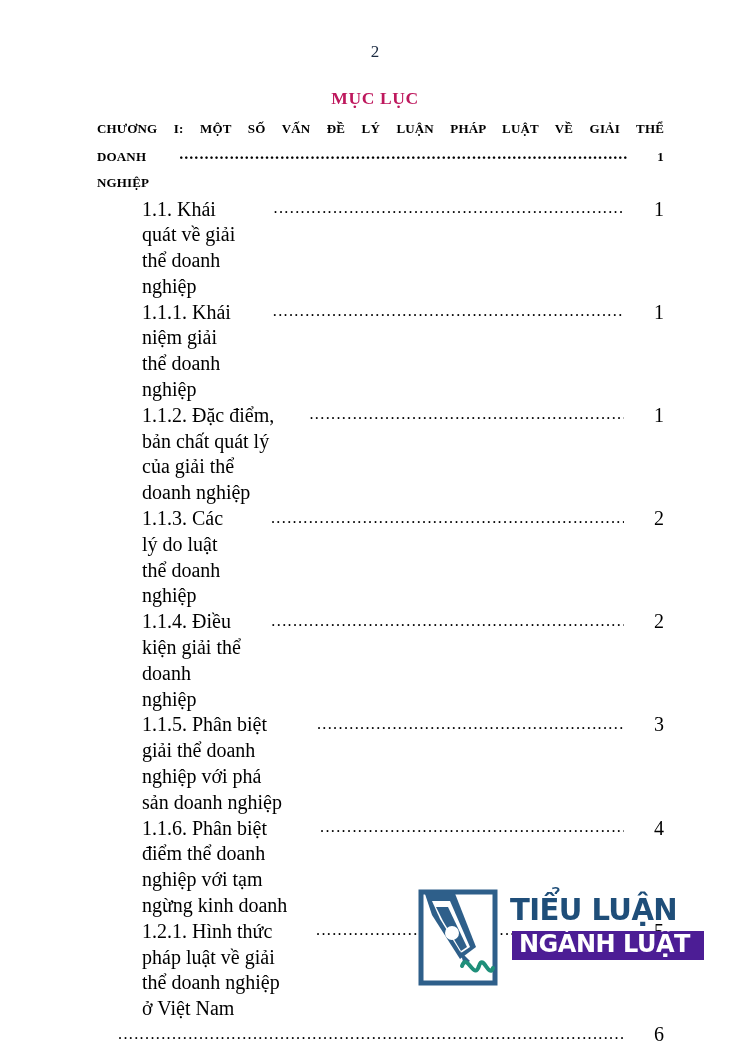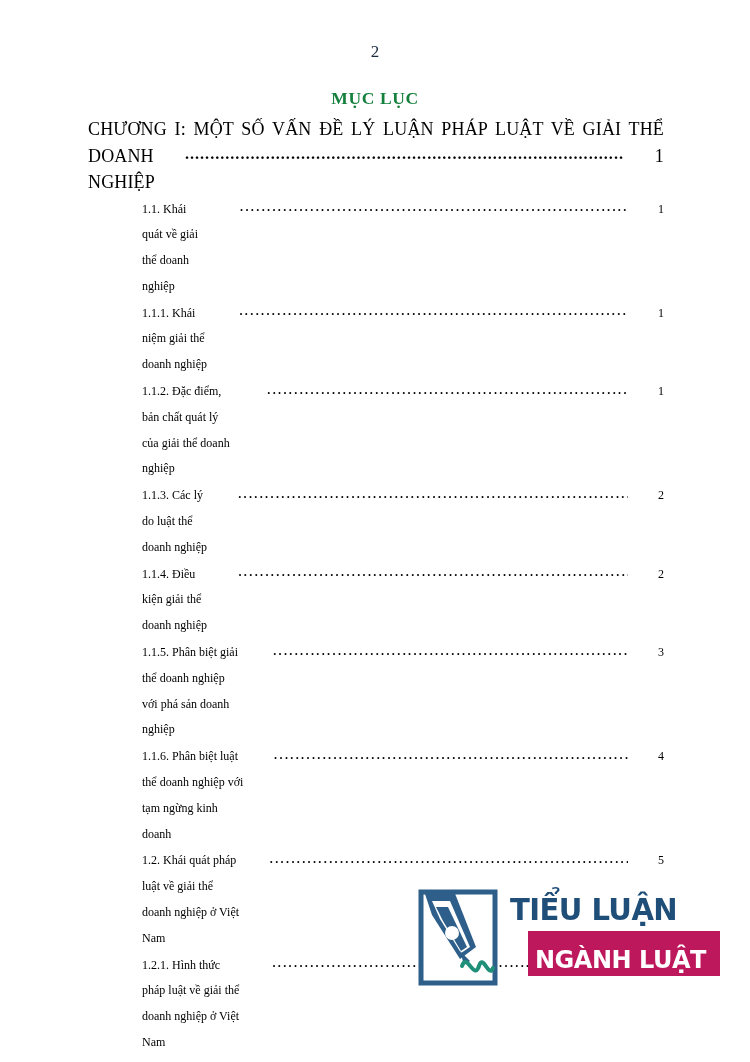--- a/index.html
+++ b/index.html
@@ -31,48 +31,49 @@
 
   
   .toc-title {
     position: absolute;
     top: 88px;
     left: 0;
     width: 750px;
     text-align: center;
     font-size: 17.5px;
     font-weight: bold;
-    color: #15803d;
+    color: #be185d;
     letter-spacing: 0.6px;
   }
 
   
   .toc-body {
     position: absolute;
     top: 116px;
     left: 88px;
     width: 576px;
   }
 
   .entry {
     display: block;
-    font-size: 12px;
+    font-size: 20px;
     line-height: 25.8px;
     color: #000000;
     margin: 0;
     padding: 0;
     white-space: normal;
   }
 
   
   .entry.chapter {
-    font-weight: normal;
-    font-size: 18px;
+    font-weight: bold;
+    font-size: 13px;
     letter-spacing: 0.15px;
     line-height: 26.5px;
+    margin-left: 9px;
   }
 
   
   .row {
     display: flex;
     align-items: baseline;
     width: 100%;
     gap: 29px;
   }
   .row .label {
@@ -156,24 +157,23 @@
     letter-spacing: -0.6px;
     line-height: 34px;
     transform: scaleX(0.97);
     transform-origin: left center;
     white-space: nowrap;
   }
   .logo-badge {
     position: absolute;
     left: 2px;
     top: 40px;
-    background: #be185d;
-    padding: 16px 7px 4px 7px;
+    background: #4c1d95;
+    padding: 0 7px 4px 7px;
     line-height: 1;
-    margin-left: 16px;
   }
   .logo-badge-text {
     font-family: "DejaVu Sans", "Liberation Sans", sans-serif;
     font-weight: bold;
     font-size: 25px;
     color: #ffffff;
     letter-spacing: -0.5px;
     white-space: nowrap;
     display: block;
     transform: scaleX(0.96);
@@ -243,33 +243,26 @@
     <div class="entry indent-2">
       <div class="row">
         <span class="label">1.1.5. Phân biệt giải thể doanh nghiệp với phá sản doanh nghiệp</span>
         <span class="leader"></span>
         <span class="pnum">3</span>
       </div>
     </div>
 
     <div class="entry indent-2">
       <div class="row">
-        <span class="label">1.1.6. Phân biệt luật thể doanh nghiệp với tạm ngừng kinh doanh</span>
+        <span class="label">1.1.6. Phân biệt điểm thể doanh nghiệp với tạm ngừng kinh doanh</span>
         <span class="leader"></span>
         <span class="pnum">4</span>
       </div>
     </div>
 
-    <div class="entry indent-1">
-      <div class="row">
-        <span class="label">1.2. Khái quát pháp luật về giải thể doanh nghiệp ở Việt Nam</span>
-        <span class="leader"></span>
-        <span class="pnum">5</span>
-      </div>
-    </div>
 
     <div class="entry indent-2">
       <div class="row">
         <span class="label">1.2.1. Hình thức pháp luật về giải thể doanh nghiệp ở Việt Nam</span>
         <span class="leader"></span>
         <span class="pnum">5</span>
       </div>
     </div>
 
     <div class="entry">

